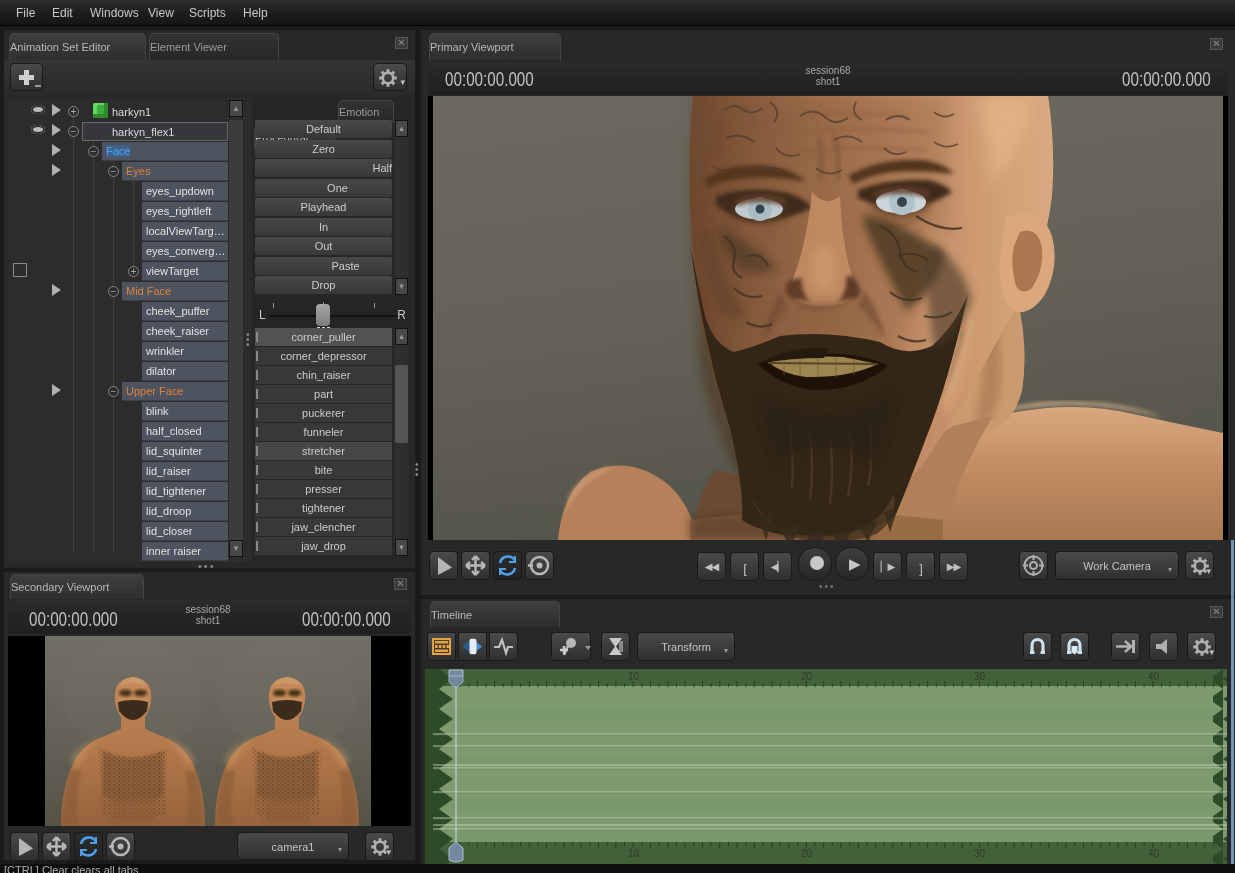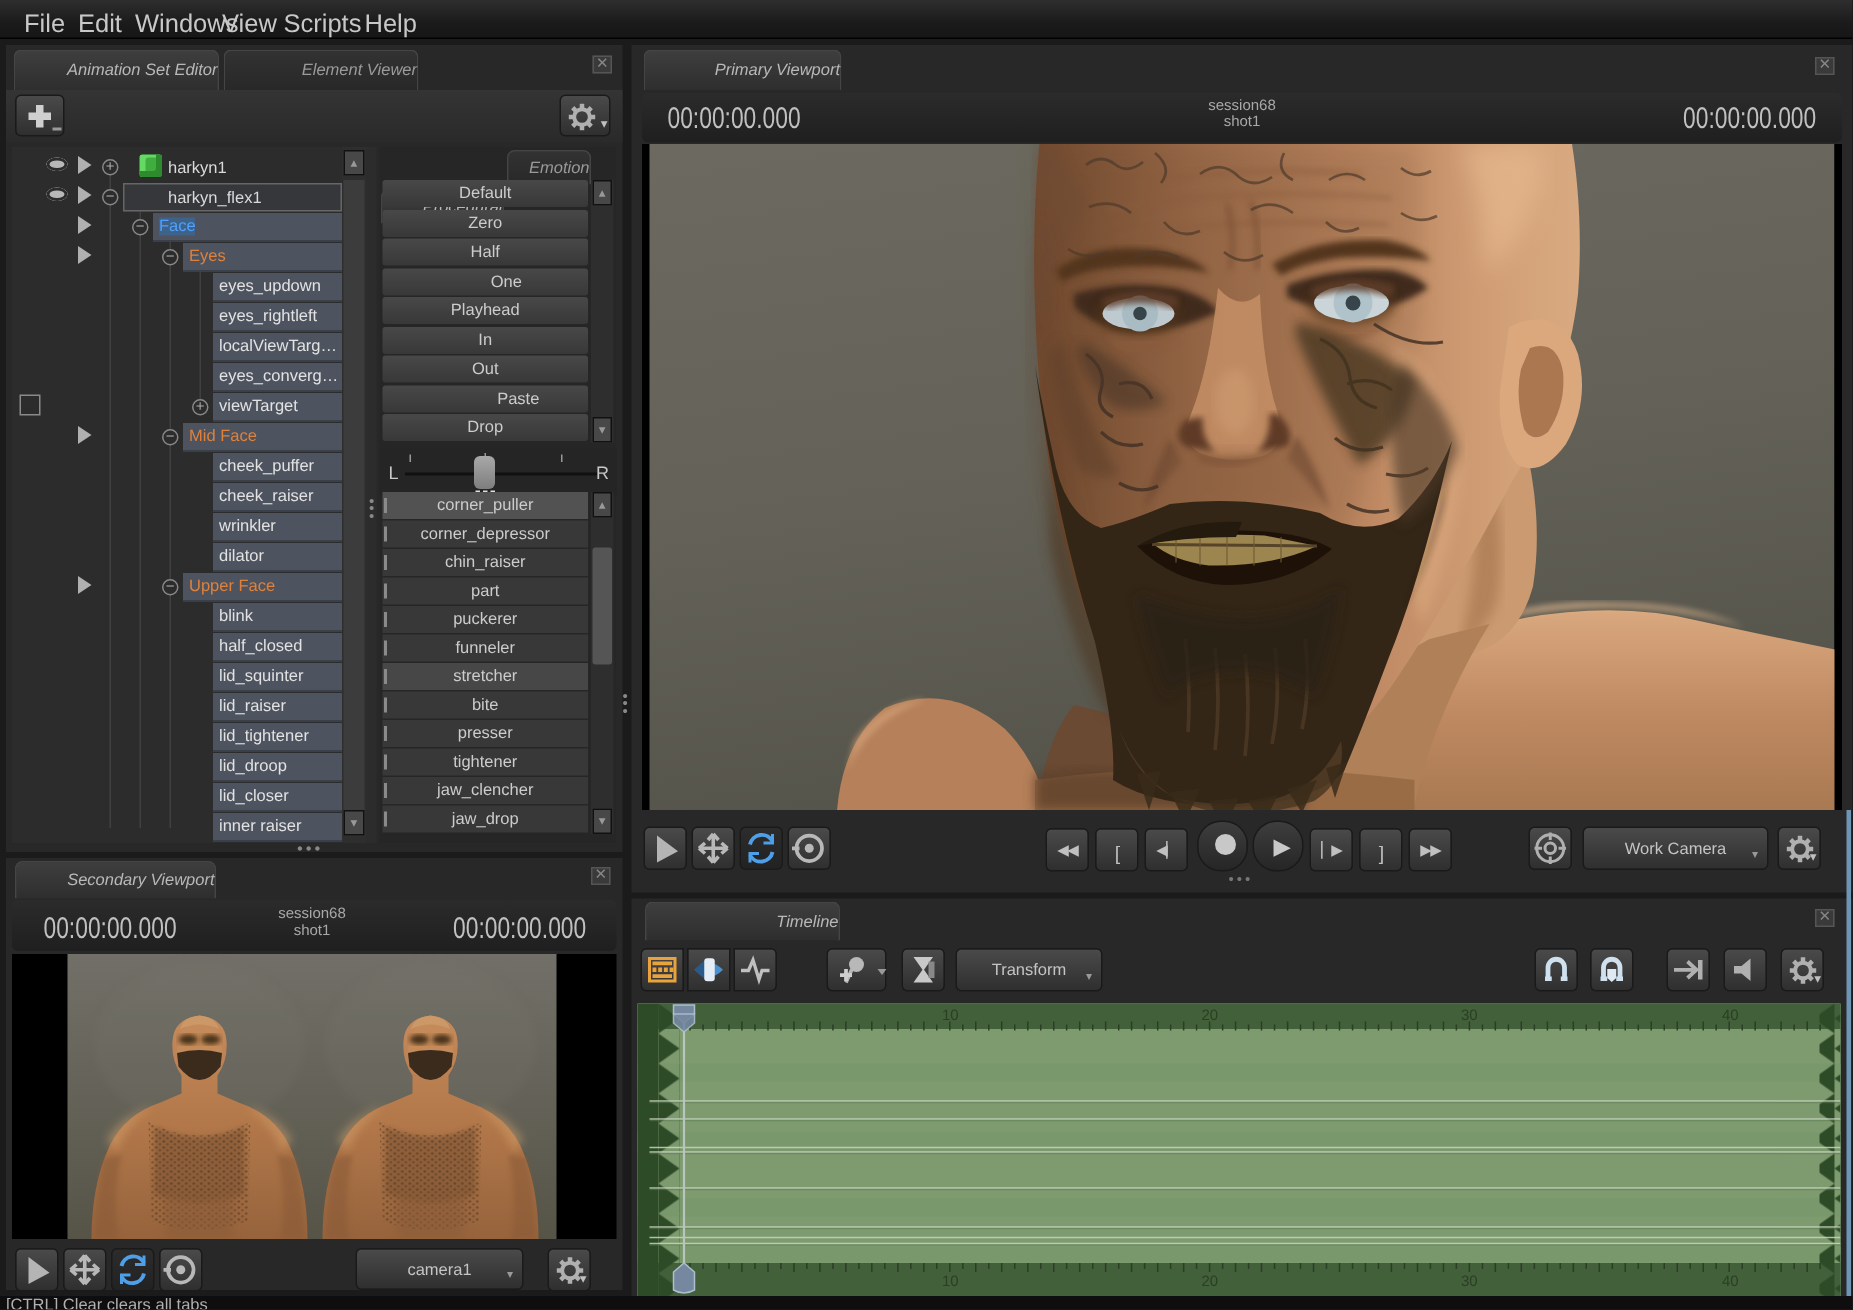--- a/index.html
+++ b/index.html
@@ -5,27 +5,27 @@
 * { margin:0; padding:0; box-sizing:border-box; }
 html,body { width:1235px; height:873px; background:#1b1b1b; overflow:hidden;
   font-family:"Liberation Sans", sans-serif; }
 .abs { position:absolute; }
 #root { position:relative; width:1235px; height:873px; }
 
 
 #menubar { left:0; top:0; width:1235px; height:26px;
   background:linear-gradient(#2e2e2e,#1b1b1b 60%,#161616);
   border-bottom:1px solid #000; }
-#menubar span { position:absolute; top:6px; color:#c8c8c8; font-size:17px; }
+#menubar span { position:absolute; top:6px; color:#c8c8c8; font-size:12px; }
 
 
 .panel { background:#282828; }
 .tab { position:absolute; height:27px; border-radius:5px 5px 0 0;
   background:linear-gradient(#3e3e3e,#2e2e2e); border:1px solid #454545; border-bottom:none;
-  color:#b8b8b8; font-size:11px; text-align:right;font-style:italic; }
+  color:#b8b8b8; font-size:11px; text-align:left; }
 .tab.inactive { background:linear-gradient(#323232,#282828); color:#9a9a9a; }
 .closex { position:absolute; width:13px; height:12px; background:#3a3a3a;
   border:1px solid #555; color:#888; font-size:10px; line-height:10px; text-align:center; }
 
 
 .tcbar { position:absolute; background:linear-gradient(#2b2b2b,#1f1f1f); border-radius:4px; }
 .tc { position:absolute; color:#c0c0c0; letter-spacing:0; font-weight:normal; transform:scaleX(0.76); transform-origin:0 0; }
 .tcr { transform-origin:100% 0; }
 .sess { position:absolute; color:#a8a8a8; text-align:center; font-size:10px; }
 
@@ -155,21 +155,21 @@
         <div class="abs" style="left:1px;top:22px;width:14px;height:420px;background:#3c3c3c;"></div>
         <div class="sbtn" style="top:442px;">▾</div>
       </div>
     </div>
 
     <div style="position:absolute;left:249px;top:68px;width:158px;height:464px;background:#262626;">
       <div class="tab" style="left:1px;top:2px;width:82px;height:23px;line-height:23px;font-size:11px;margin-top:26px;">Procedural</div>
       <div class="tab inactive" style="left:85px;top:2px;width:56px;height:23px;line-height:23px;font-size:11px;">Emotion</div>
       <div class="pbtn" style="top:22px;">Default</div>
       <div class="pbtn" style="top:42px;">Zero</div>
-      <div class="pbtn" style="top:61px;">Half</div>
+      <div class="pbtn" style="top:61px;text-align:right;">Half</div>
       <div class="pbtn" style="top:81px;padding-left:28px;">One</div>
       <div class="pbtn" style="top:100px;">Playhead</div>
       <div class="pbtn" style="top:120px;">In</div>
       <div class="pbtn" style="top:139px;">Out</div>
       <div class="pbtn" style="top:159px;padding-left:44px;">Paste</div>
       <div class="pbtn" style="top:178px;">Drop</div>
       <div class="abs" style="left:141px;top:22px;width:15px;height:175px;background:#2e2e2e;">
         <div class="sbtn" style="top:0;width:13px;">▴</div>
         <div class="sbtn" style="top:158px;width:13px;">▾</div>
       </div>

